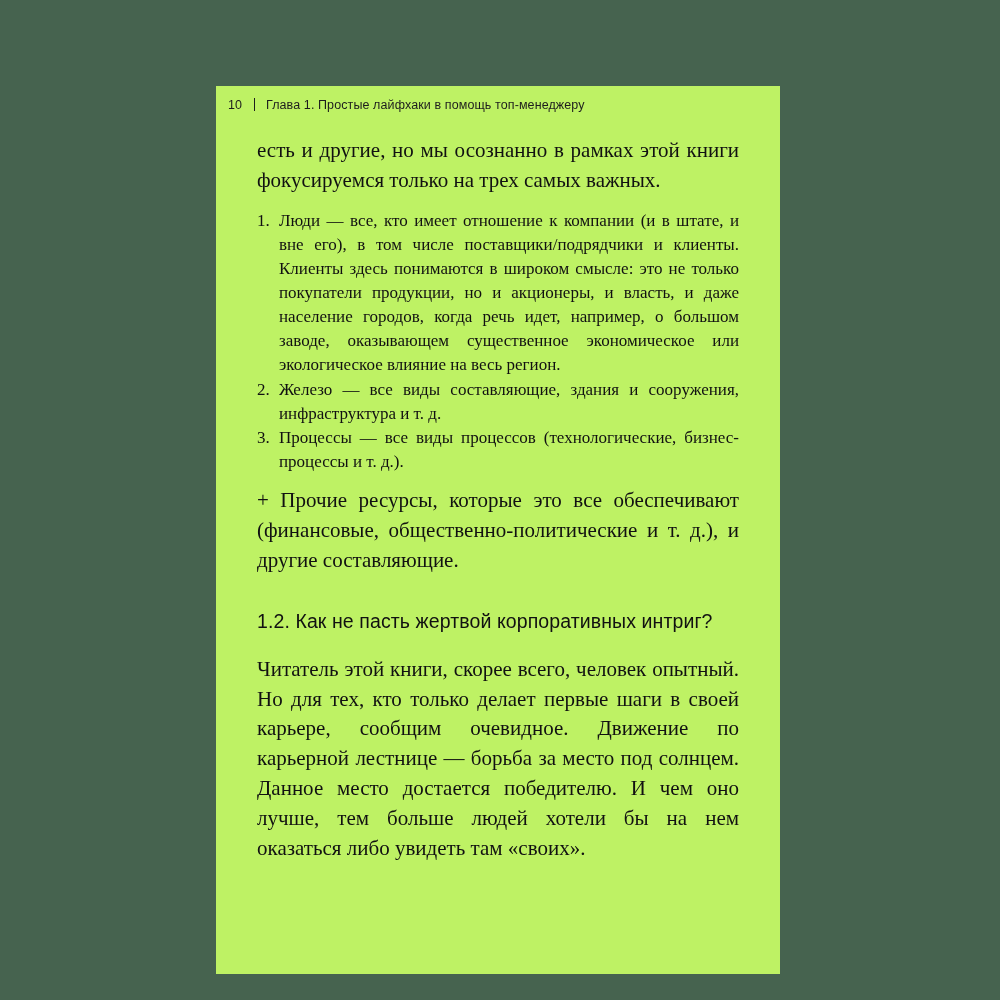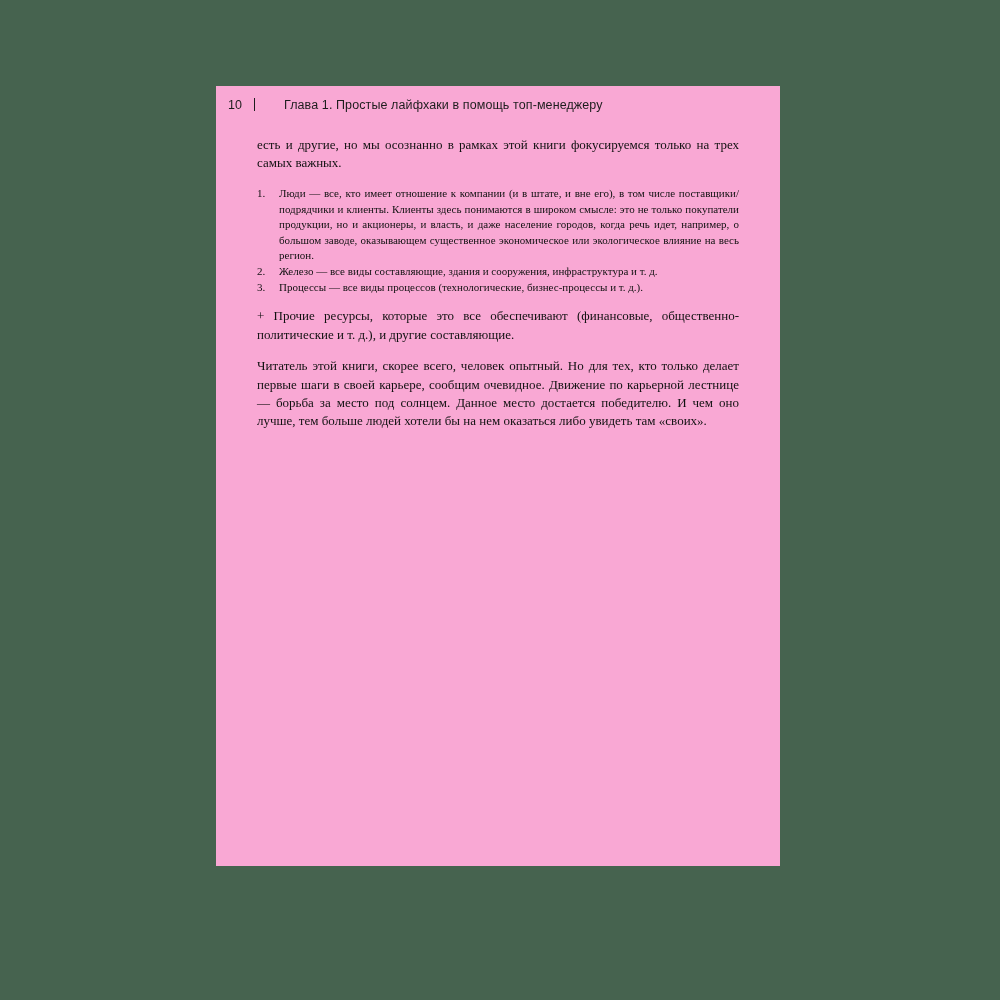--- a/index.html
+++ b/index.html
@@ -11,22 +11,22 @@
     height: 1000px;
     background: #46634f;
     font-family: "Liberation Serif", serif;
     overflow: hidden;
   }
   .page {
     position: absolute;
     left: 216px;
     top: 86px;
     width: 564px;
-    height: 780px;
-    background: #f9a8d4;
+    height: 888px;
+    background: #bef264;
     box-sizing: border-box;
     overflow: hidden;
   }
   .running-head {
     display: flex;
     align-items: center;
     padding: 9px 24px 0 12px;
     font-family: "Liberation Sans", sans-serif;
     font-size: 12.5px;
     color: #1d1d1d;
@@ -42,43 +42,42 @@
   .rule {
     width: 1px;
     height: 13px;
     background: #1d1d1d;
     margin-right: 11px;
   }
   .chapter-title {
     font-size: 12.5px;
     letter-spacing: 0.1px;
     white-space: nowrap;
-    margin-left: 18px;
   }
   .content {
     padding: 22px 41px 0 41px;
   }
   p {
     margin: 0 0 13px 0;
-    font-size: 13px;
+    font-size: 21px;
     line-height: 1.42;
     text-align: justify;
     color: #111111;
     hyphens: manual;
     font-family: Liberation Serif, serif;
   }
   ol.numlist {
     margin: 0 0 12px 0;
     padding: 0 0 0 20px;
     list-style: none;
     counter-reset: li;
   }
   ol.numlist li {
     position: relative;
-    font-size: 11px;
+    font-size: 17px;
     line-height: 1.42;
     text-align: justify;
     color: #111111;
     margin-bottom: 0;
     padding-left: 2px;
   }
   ol.numlist li::before {
     counter-increment: li;
     content: counter(li) ".";
     position: absolute;
@@ -116,18 +115,19 @@
 
     <ol class="numlist">
       <li>Люди — все, кто имеет отношение к компании (и в штате, и вне его), в том числе поставщики/подрядчики и клиенты. Клиенты здесь понимаются в широком смысле: это не только покупатели продукции, но и акционеры, и власть, и даже население городов, когда речь идет, например, о большом заводе, оказывающем существенное экономическое или экологическое влияние на весь регион.</li>
       <li>Железо — все виды составляющие, здания и сооружения, инфраструктура и т. д.</li>
       <li>Процессы — все виды процессов (технологические, бизнес-процессы и т. д.).</li>
     </ol>
 
     <p class="plus-para">+ Прочие ресурсы, которые это все обеспечивают (финансовые, общественно-политические и т. д.), и другие составляющие.</p>
 
 
+    <h2 class="section">1.2. Как не пасть жертвой корпоративных интриг?</h2>
 
     <p>Читатель этой книги, скорее всего, человек опытный. Но для тех, кто только делает первые шаги в своей карьере, сообщим очевидное. Движение по карьерной лестнице — борьба за место под солнцем. Данное место достается победителю. И чем оно лучше, тем больше людей хотели бы на нем оказаться либо увидеть там «своих».</p>
 
 
   </div>
 </div>
 
 </body></html>

